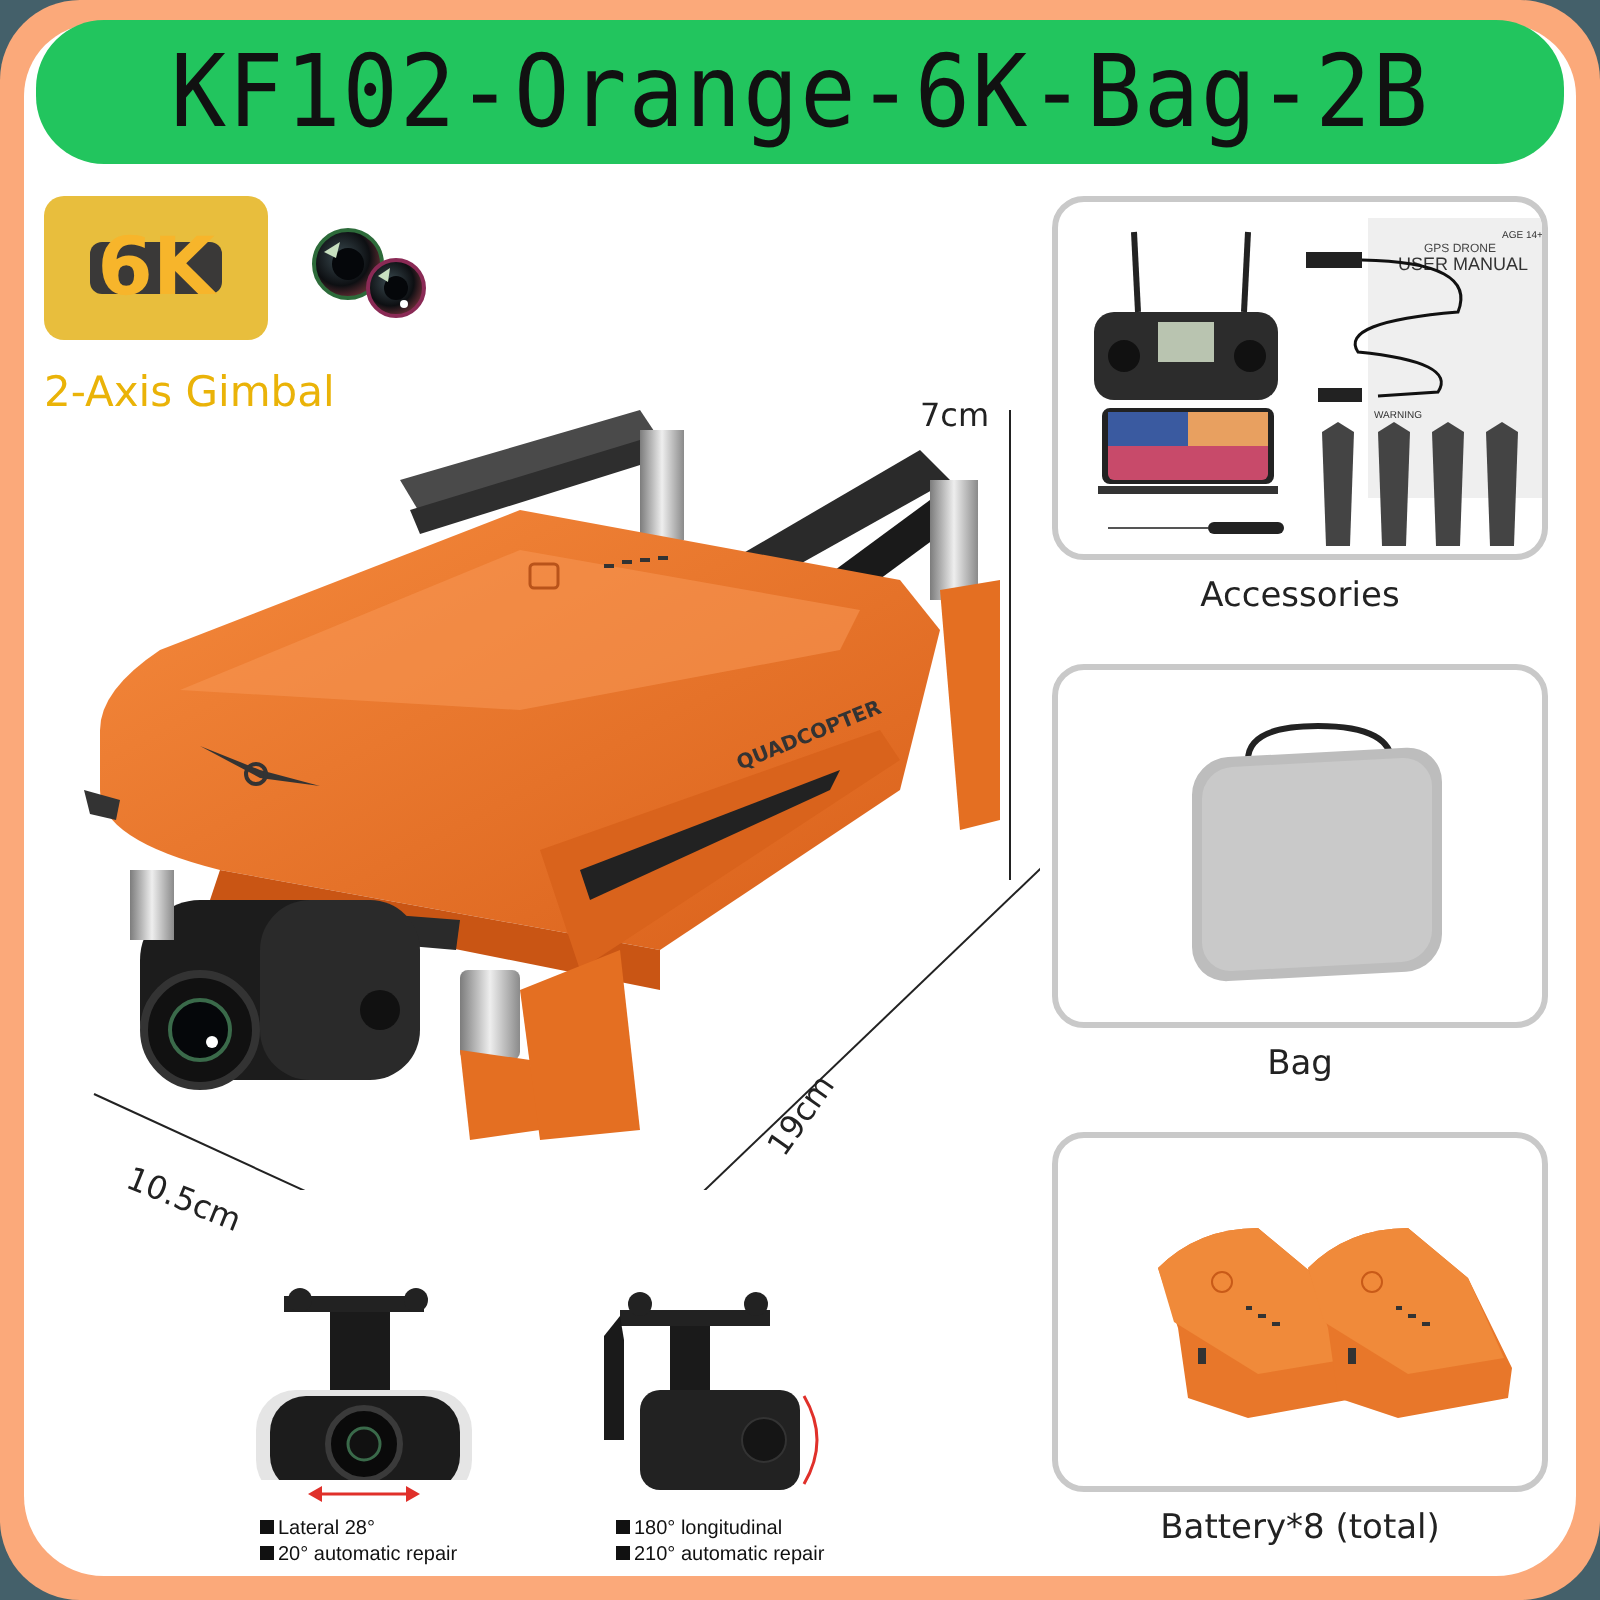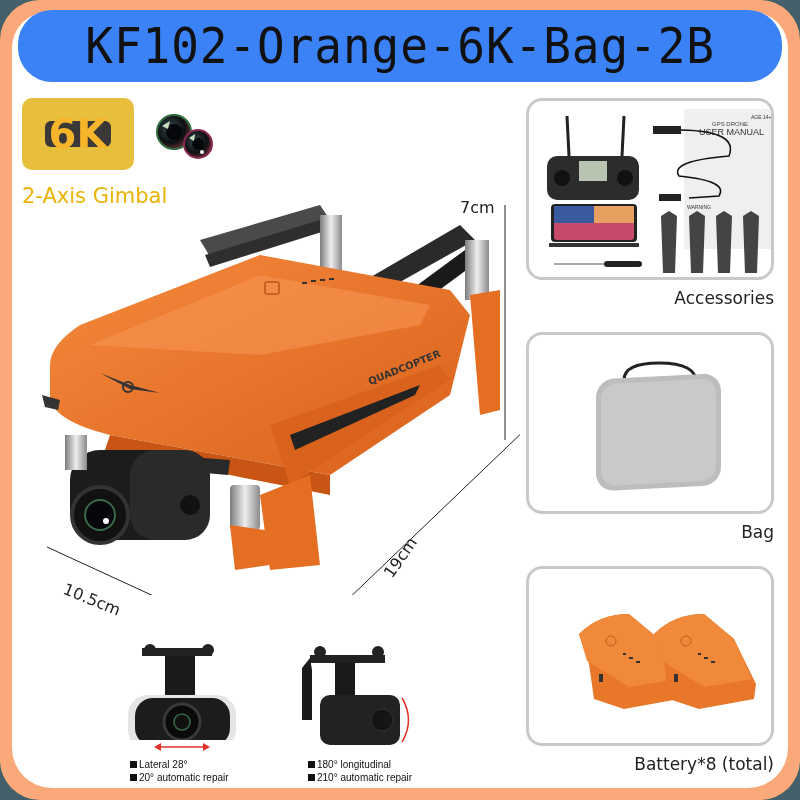--- a/index.html
+++ b/index.html
@@ -7,21 +7,21 @@
   .frame {
     position: absolute; left: 0; top: 0; width: 800px; height: 800px;
     background: #fba97a; border-radius: 40px;
   }
   .inner {
     position: absolute; left: 12px; top: 12px; width: 776px; height: 776px;
     background: #ffffff; border-radius: 36px 36px 40px 40px; overflow: hidden;
   }
   .title-bar {
     position: absolute; left: 18px; top: 10px; width: 764px; height: 72px;
-    background: #3b82f6; border-radius: 34px;
+    background: #22c55e; border-radius: 34px;
     display: flex; align-items: center; justify-content: center;
   }
   .title-text {
     font-family: "DejaVu Sans Mono", monospace; font-size: 50px; letter-spacing: 1px;
     color: #111; transform: scaleX(0.92); font-weight: normal;
   }
   .badge-6k {
     position: absolute; left: 22px; top: 98px; width: 112px; height: 72px;
     background: #e8be3d; border-radius: 10px; padding: 23px;
   }
@@ -35,21 +35,21 @@
     position: absolute; left: 22px; top: 184px; font-family: "DejaVu Sans", sans-serif;
     font-size: 21px; color: #eab308;
   }
   .drone { position: absolute; left: 30px; top: 195px; }
   .dim { position: absolute; font-family: "DejaVu Sans", sans-serif; font-size: 16px; color: #222; }
   .panel {
     position: absolute; left: 526px; width: 248px; background: #fff;
     border: 3px solid #c9c9c9; border-radius: 16px; overflow: hidden;
   }
   .panel-label {
-    position: absolute; left: 526px; width: 248px; text-align: right;
+    position: absolute; left: 526px; width: 248px; text-align: center;
     font-family: "DejaVu Sans", sans-serif; font-size: 17px; color: #222;
   }
   .gimbal-spec {
     position: absolute; font-family: "Liberation Sans", sans-serif; font-size: 10px; color: #111; line-height: 13px;
   }
   .sq { display: inline-block; width: 7px; height: 7px; background: #111; margin-right: 2px; vertical-align: 0px; }
 </style>
 </head>
 <body>
 

